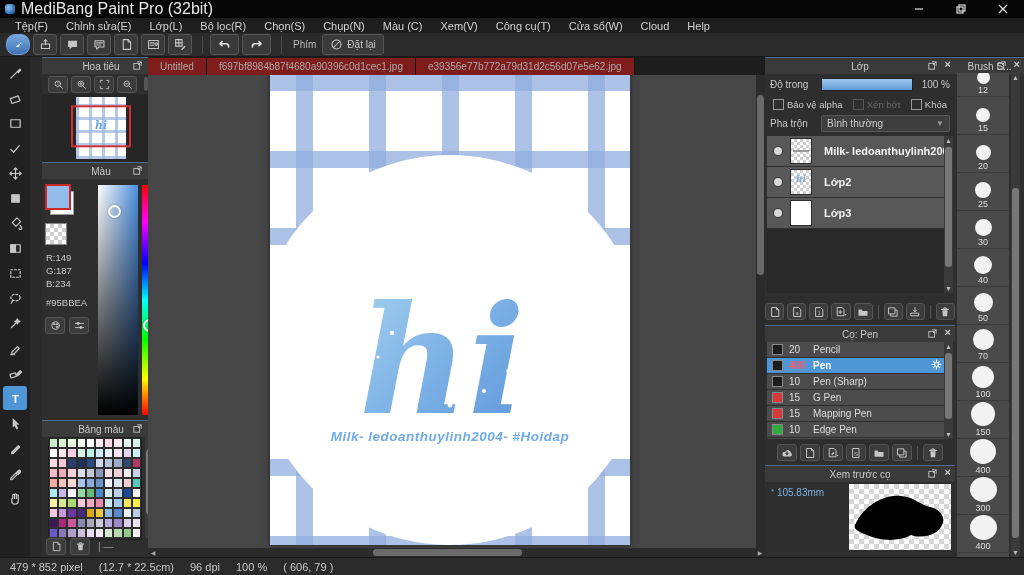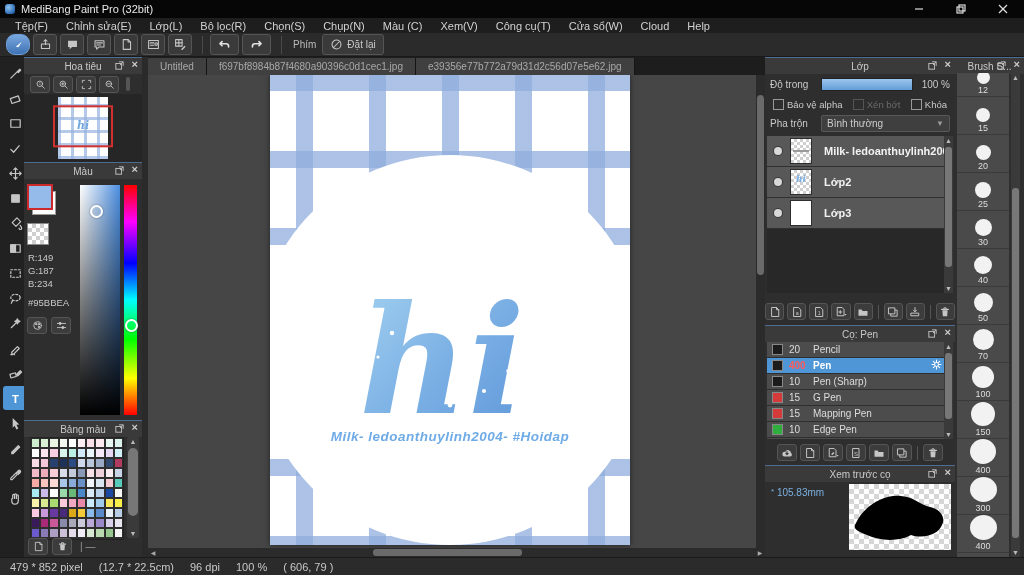--- a/index.html
+++ b/index.html
@@ -2,21 +2,21 @@
 <html><head>
 <meta charset="utf-8">
 <style>
   html,body{margin:0;padding:0;background:#111;}
   #app{position:relative;width:1024px;height:575px;background:#2a2a2a;overflow:hidden;
        font-family:"Liberation Sans",sans-serif;color:#ccc;-webkit-font-smoothing:antialiased;}
   
   .titlebar{position:absolute;left:0;top:0;width:1024px;height:18px;background:#060606;display:flex;align-items:center;}
   .appicon{width:10px;height:10px;margin:0 6px 0 5px;border-radius:3px;
            background:radial-gradient(circle at 35% 35%,#8ec3ef,#2d6cb4 70%,#1c4c86);}
-  .titletext{font-size:11px;color:#e8e8e8;}
+  .titletext{font-size:16px;color:#e8e8e8;}
   .wincontrols{margin-left:auto;display:flex;height:18px;}
   .winbtn{width:42px;height:18px;display:flex;align-items:center;justify-content:center;color:#ddd;font-size:11px;}
   .winbtn svg{width:10px;height:10px;stroke:#ddd;fill:none;stroke-width:1.2;}
   
   .menubar{position:absolute;left:0;top:18px;width:1024px;height:15px;background:#1e1e1e;display:flex;align-items:center;padding-left:6px;box-sizing:border-box;}
   .menuitem{font-size:11px;color:#d2d2d2;padding:0 9px;white-space:nowrap;}
   
   .toolbarrow{position:absolute;left:0;top:33px;width:1024px;height:24px;background:#2b2b2b;display:flex;align-items:center;padding-left:6px;box-sizing:border-box;border-bottom:1px solid #1a1a1a;}
   .tbtn{width:22px;height:19px;background:#3a3a3a;border:1px solid #555;border-radius:3px;margin-right:3px;
         display:flex;align-items:center;justify-content:center;}
@@ -69,21 +69,21 @@
   .palgrid{position:absolute;left:6px;top:17px;width:92px;height:101px;display:grid;grid-template-columns:repeat(10,1fr);grid-auto-rows:10px;gap:0px;border:1px solid #222;}
   .palgrid div{border:0.5px solid #2e2e2e;box-sizing:border-box;}
   .palscroll{position:absolute;right:3px;top:17px;width:12px;height:101px;background:#3a3a3a;border-radius:2px;}
   .palscroll .thumbv{position:absolute;left:1px;right:1px;top:11px;height:68px;background:#777;border-radius:5px;}
   .palscroll .ar{position:absolute;left:0;right:0;text-align:center;font-size:7px;color:#bbb;}
   .palfoot{position:absolute;left:4px;bottom:2px;display:flex;align-items:center;gap:4px;}
   .paldash{color:#999;font-size:10px;margin-left:4px;}
   
   .canvascol{position:absolute;left:148px;top:0;width:617px;height:500px;background:#464646;}
   .tabbar{position:absolute;left:0;top:0;width:617px;height:18px;background:#1d1d1d;display:flex;align-items:flex-end;}
-  .tab{height:17px;display:flex;align-items:center;padding:0 12px;font-size:10px;color:#a8a8a8;background:#404040;border-right:1px solid #151515;white-space:nowrap;}
+  .tab{height:17px;display:flex;align-items:center;padding:0 12px;font-size:10px;color:#a8a8a8;background:#7f1d1d;border-right:1px solid #151515;white-space:nowrap;}
   .tab.active{background:#3f3f3f;color:#e4e4e4;}
   .viewport{position:absolute;left:0;top:18px;width:608px;height:473px;overflow:hidden;}
   .artwork{position:absolute;left:122px;top:0;width:360px;height:470px;background-color:#fff;overflow:hidden;box-shadow:0 0 6px rgba(0,0,0,.5);
     background-image:repeating-linear-gradient(90deg,rgba(144,173,221,.75) 0 17px,transparent 17px 73px),repeating-linear-gradient(0deg,rgba(144,173,221,.75) 0 17px,transparent 17px 77px);
     background-position:26px 0,0 8px;}
   .bigcircle{position:absolute;left:-15px;top:80px;width:390px;height:390px;border-radius:50%;background:#fff;}
   .artsvg{position:absolute;left:0;top:0;}
   .vscroll{position:absolute;right:0;top:18px;width:9px;height:473px;background:#2b2b2b;}
   .vscroll .thumbv{position:absolute;left:1px;right:1px;top:20px;height:180px;background:#6a6a6a;border-radius:4px;}
   .hscroll{position:absolute;left:0;bottom:0px;width:617px;height:9px;background:#2b2b2b;display:flex;align-items:center;}
@@ -352,21 +352,21 @@
             <path d="M9 7l2-2a1.4 1.4 0 0 1 2 2l-2 2" fill="#c6c6c6"></path>
           </svg>
         </div>
         <div class="tool">
           <svg class="icn" style="width:15px;height:15px;" viewBox="0 0 16 16">
             <path d="M5 8V4.5a1 1 0 0 1 2 0V8m0-4a1 1 0 0 1 2 0v4m0-3a1 1 0 0 1 2 0v5c0 2.2-1.6 4-3.7 4C5 14 4 12 4 10V8.5"></path>
           </svg>
         </div>
       </div>
 
-    <div class="panelcol" style="left:24px;width:118px;">
+    <div class="panelcol" style="left:42px;width:118px;">
 
       <div>
         <div class="phead">
           <span class="ptitle">Hoa tiêu</span>
           <span class="pop"><svg viewBox="0 0 11 11">
                 <rect x="1" y="3" width="7" height="7"></rect>
                 <path d="M5 1h5v5M10 1L6 5"></path>
               </svg></span>
           <span class="cls">×</span>
         </div>

